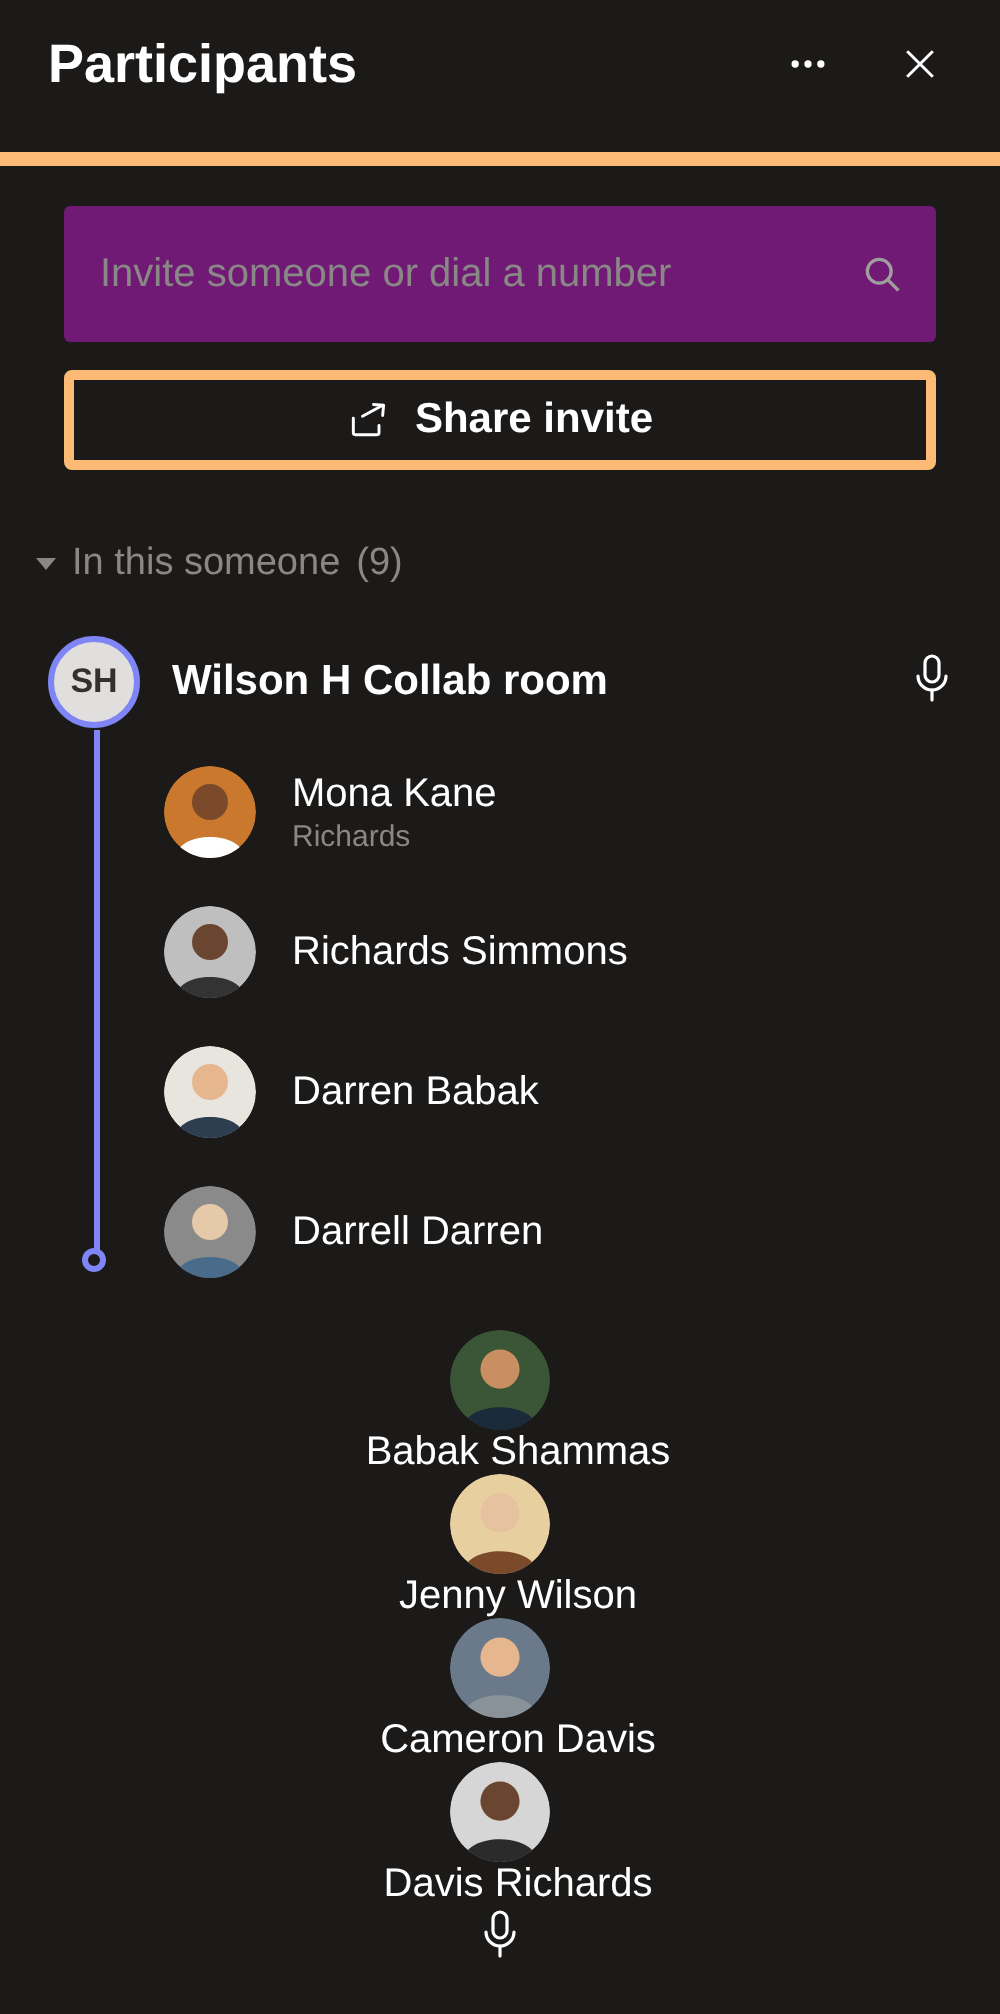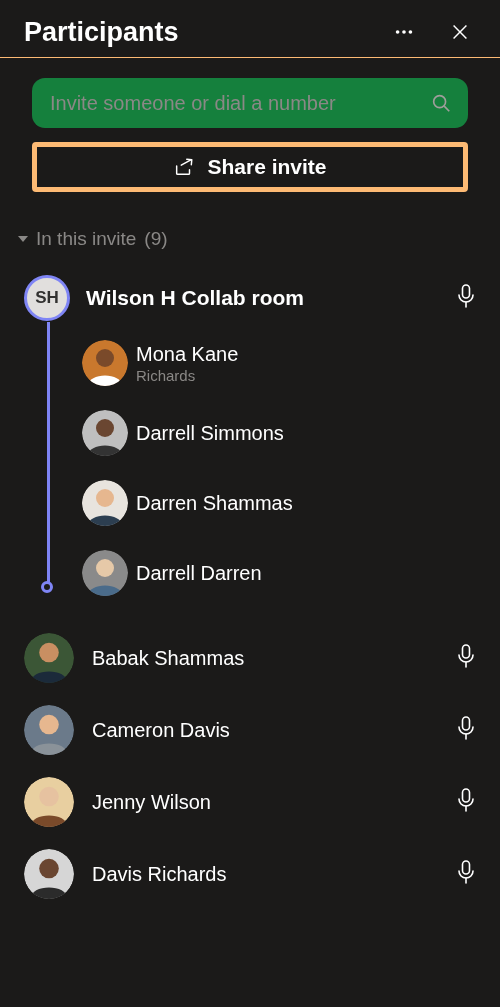--- a/index.html
+++ b/index.html
@@ -21,42 +21,42 @@
     overflow: hidden;
   }
   .panel {
     width: 500px; height: 1007px;
     display: flex; flex-direction: column;
     padding-bottom: 8px;
   }
   
   .header {
     display: flex; align-items: center;
-    padding: 16px 24px 9px 24px;
-    border-bottom: 1px solid #fdba74;
+    padding: 16px 24px 28px 24px;
+    border-bottom: 7px solid #fdba74;
   }
   .header-title {
     font-size: 27px; font-weight: 700;
     flex: 1;
   }
   .header-icons { display: flex; gap: 24px; align-items: center; }
   .icon-btn {
     width: 32px; height: 32px;
     display: flex; align-items: center; justify-content: center;
     cursor: pointer; color: var(--fg);
   }
   
   .invite-area {
     padding: 20px 32px 18px 32px;
     display: flex; flex-direction: column; gap: 14px;
   }
   .search-box {
-    background: #15803d;
-    border-radius: 13px;
-    height: 50px;
+    background: #701a75;
+    border-radius: 3px;
+    height: 68px;
     display: flex; align-items: center;
     padding: 0 16px;
     gap: 10px;
   }
   .search-input {
     flex: 1;
     background: transparent; border: none; outline: none;
     color: var(--fg); font-size: 20px;
   }
   .search-input::placeholder { color: #8a8886; }
@@ -131,31 +131,32 @@
     position: relative;
   }
   .avatar {
     width: 46px; height: 46px;
     border-radius: 50%;
     flex-shrink: 0;
     overflow: hidden;
   }
   .avatar svg { width: 100%; height: 100%; }
   .name-block {
-    margin-left: 8px;
+    margin-left: 18px;
     display: flex; flex-direction: column; justify-content: center;
     flex: 1;
     min-width: 0;
   }
   .name { font-size: 20px; color: var(--fg); }
   .role { font-size: 15px; color: var(--fg-muted); margin-top: 1px; }
   .flat-list { padding: 0 24px; margin-top: 10px; }
   .flat-row {
     display: flex; align-items: center;
     height: 72px;
+    flex-direction: column;
   }
   .flat-row .avatar { width: 50px; height: 50px; }
   .flat-row .name-block { margin-left: 18px; }
   .mic-icon { color: var(--fg); flex-shrink: 0; }
 </style>
 </head>
 <body>
 
 <div class="panel">
 
@@ -191,21 +192,21 @@
         <path d="M4 11 V19 a1 1 0 0 0 1 1 H17 a1 1 0 0 0 1 -1 V15"></path>
         <path d="M9 10 L20 4"></path>
         <path d="M15 3.5 L20.5 4 L20 9.5"></path>
       </svg>
       <span>Share invite</span>
     </button>
   </div>
 
   <div class="section-header">
     <span class="caret"></span>
-    <span>In this invite</span>
+    <span>In this someone</span>
     <span>(9)</span>
   </div>
 
   <div class="list">
 
     <div class="room-row">
       <div class="room-avatar">
         <span>SH</span>
       </div>
       <div class="room-name">Wilson H Collab room</div>
@@ -233,31 +234,31 @@
             <div class="role">Richards</div>
           </div>
         </div>
         <div class="nested-row">
           <div class="avatar"><svg viewBox="0 0 46 46">
               <circle cx="23" cy="23" r="23" fill="#bfbfbf"></circle>
               <circle cx="23" cy="18" r="9" fill="#6a4631"></circle>
               <path d="M6 46 C6 32 40 32 40 46 Z" fill="#333333"></path>
             </svg></div>
           <div class="name-block">
-            <div class="name">Darrell Simmons</div>
+            <div class="name">Richards Simmons</div>
           </div>
         </div>
         <div class="nested-row">
           <div class="avatar"><svg viewBox="0 0 46 46">
               <circle cx="23" cy="23" r="23" fill="#e8e4de"></circle>
               <circle cx="23" cy="18" r="9" fill="#e6b78f"></circle>
               <path d="M6 46 C6 32 40 32 40 46 Z" fill="#2c3e50"></path>
             </svg></div>
           <div class="name-block">
-            <div class="name">Darren Shammas</div>
+            <div class="name">Darren Babak</div>
           </div>
         </div>
         <div class="nested-row">
           <div class="avatar"><svg viewBox="0 0 46 46">
               <circle cx="23" cy="23" r="23" fill="#8a8a8a"></circle>
               <circle cx="23" cy="18" r="9" fill="#e6c9a8"></circle>
               <path d="M6 46 C6 32 40 32 40 46 Z" fill="#4a6b8a"></path>
             </svg></div>
           <div class="name-block">
             <div class="name">Darrell Darren</div>
@@ -279,41 +280,41 @@
           <div class="name">Babak Shammas</div>
         </div>
         <span class="mic-icon"><svg width="20" height="26" viewBox="0 0 20 26" stroke="currentColor" stroke-width="1.6" fill="none" stroke-linecap="round">
             <rect x="6.5" y="2" width="7" height="13" rx="3.5"></rect>
             <path d="M3 12 a7 7 0 0 0 14 0"></path>
             <line x1="10" y1="19" x2="10" y2="24"></line>
           </svg></span>
       </div>
       <div class="flat-row">
         <div class="avatar"><svg viewBox="0 0 46 46">
+            <circle cx="23" cy="23" r="23" fill="#e8cfa0"></circle>
+            <circle cx="23" cy="18" r="9" fill="#e6c2a0"></circle>
+            <path d="M6 46 C6 32 40 32 40 46 Z" fill="#7a4a2a"></path>
+          </svg></div>
+        <div class="name-block">
+          <div class="name">Jenny Wilson</div>
+        </div>
+        <span class="mic-icon"><svg width="20" height="26" viewBox="0 0 20 26" stroke="currentColor" stroke-width="1.6" fill="none" stroke-linecap="round">
+            <rect x="6.5" y="2" width="7" height="13" rx="3.5"></rect>
+            <path d="M3 12 a7 7 0 0 0 14 0"></path>
+            <line x1="10" y1="19" x2="10" y2="24"></line>
+          </svg></span>
+      </div>
+      <div class="flat-row">
+        <div class="avatar"><svg viewBox="0 0 46 46">
             <circle cx="23" cy="23" r="23" fill="#6b7a8a"></circle>
             <circle cx="23" cy="18" r="9" fill="#e6b78f"></circle>
             <path d="M6 46 C6 32 40 32 40 46 Z" fill="#8a9299"></path>
           </svg></div>
         <div class="name-block">
           <div class="name">Cameron Davis</div>
-        </div>
-        <span class="mic-icon"><svg width="20" height="26" viewBox="0 0 20 26" stroke="currentColor" stroke-width="1.6" fill="none" stroke-linecap="round">
-            <rect x="6.5" y="2" width="7" height="13" rx="3.5"></rect>
-            <path d="M3 12 a7 7 0 0 0 14 0"></path>
-            <line x1="10" y1="19" x2="10" y2="24"></line>
-          </svg></span>
-      </div>
-      <div class="flat-row">
-        <div class="avatar"><svg viewBox="0 0 46 46">
-            <circle cx="23" cy="23" r="23" fill="#e8cfa0"></circle>
-            <circle cx="23" cy="18" r="9" fill="#e6c2a0"></circle>
-            <path d="M6 46 C6 32 40 32 40 46 Z" fill="#7a4a2a"></path>
-          </svg></div>
-        <div class="name-block">
-          <div class="name">Jenny Wilson</div>
         </div>
         <span class="mic-icon"><svg width="20" height="26" viewBox="0 0 20 26" stroke="currentColor" stroke-width="1.6" fill="none" stroke-linecap="round">
             <rect x="6.5" y="2" width="7" height="13" rx="3.5"></rect>
             <path d="M3 12 a7 7 0 0 0 14 0"></path>
             <line x1="10" y1="19" x2="10" y2="24"></line>
           </svg></span>
       </div>
       <div class="flat-row">
         <div class="avatar"><svg viewBox="0 0 46 46">
             <circle cx="23" cy="23" r="23" fill="#d6d6d6"></circle>

